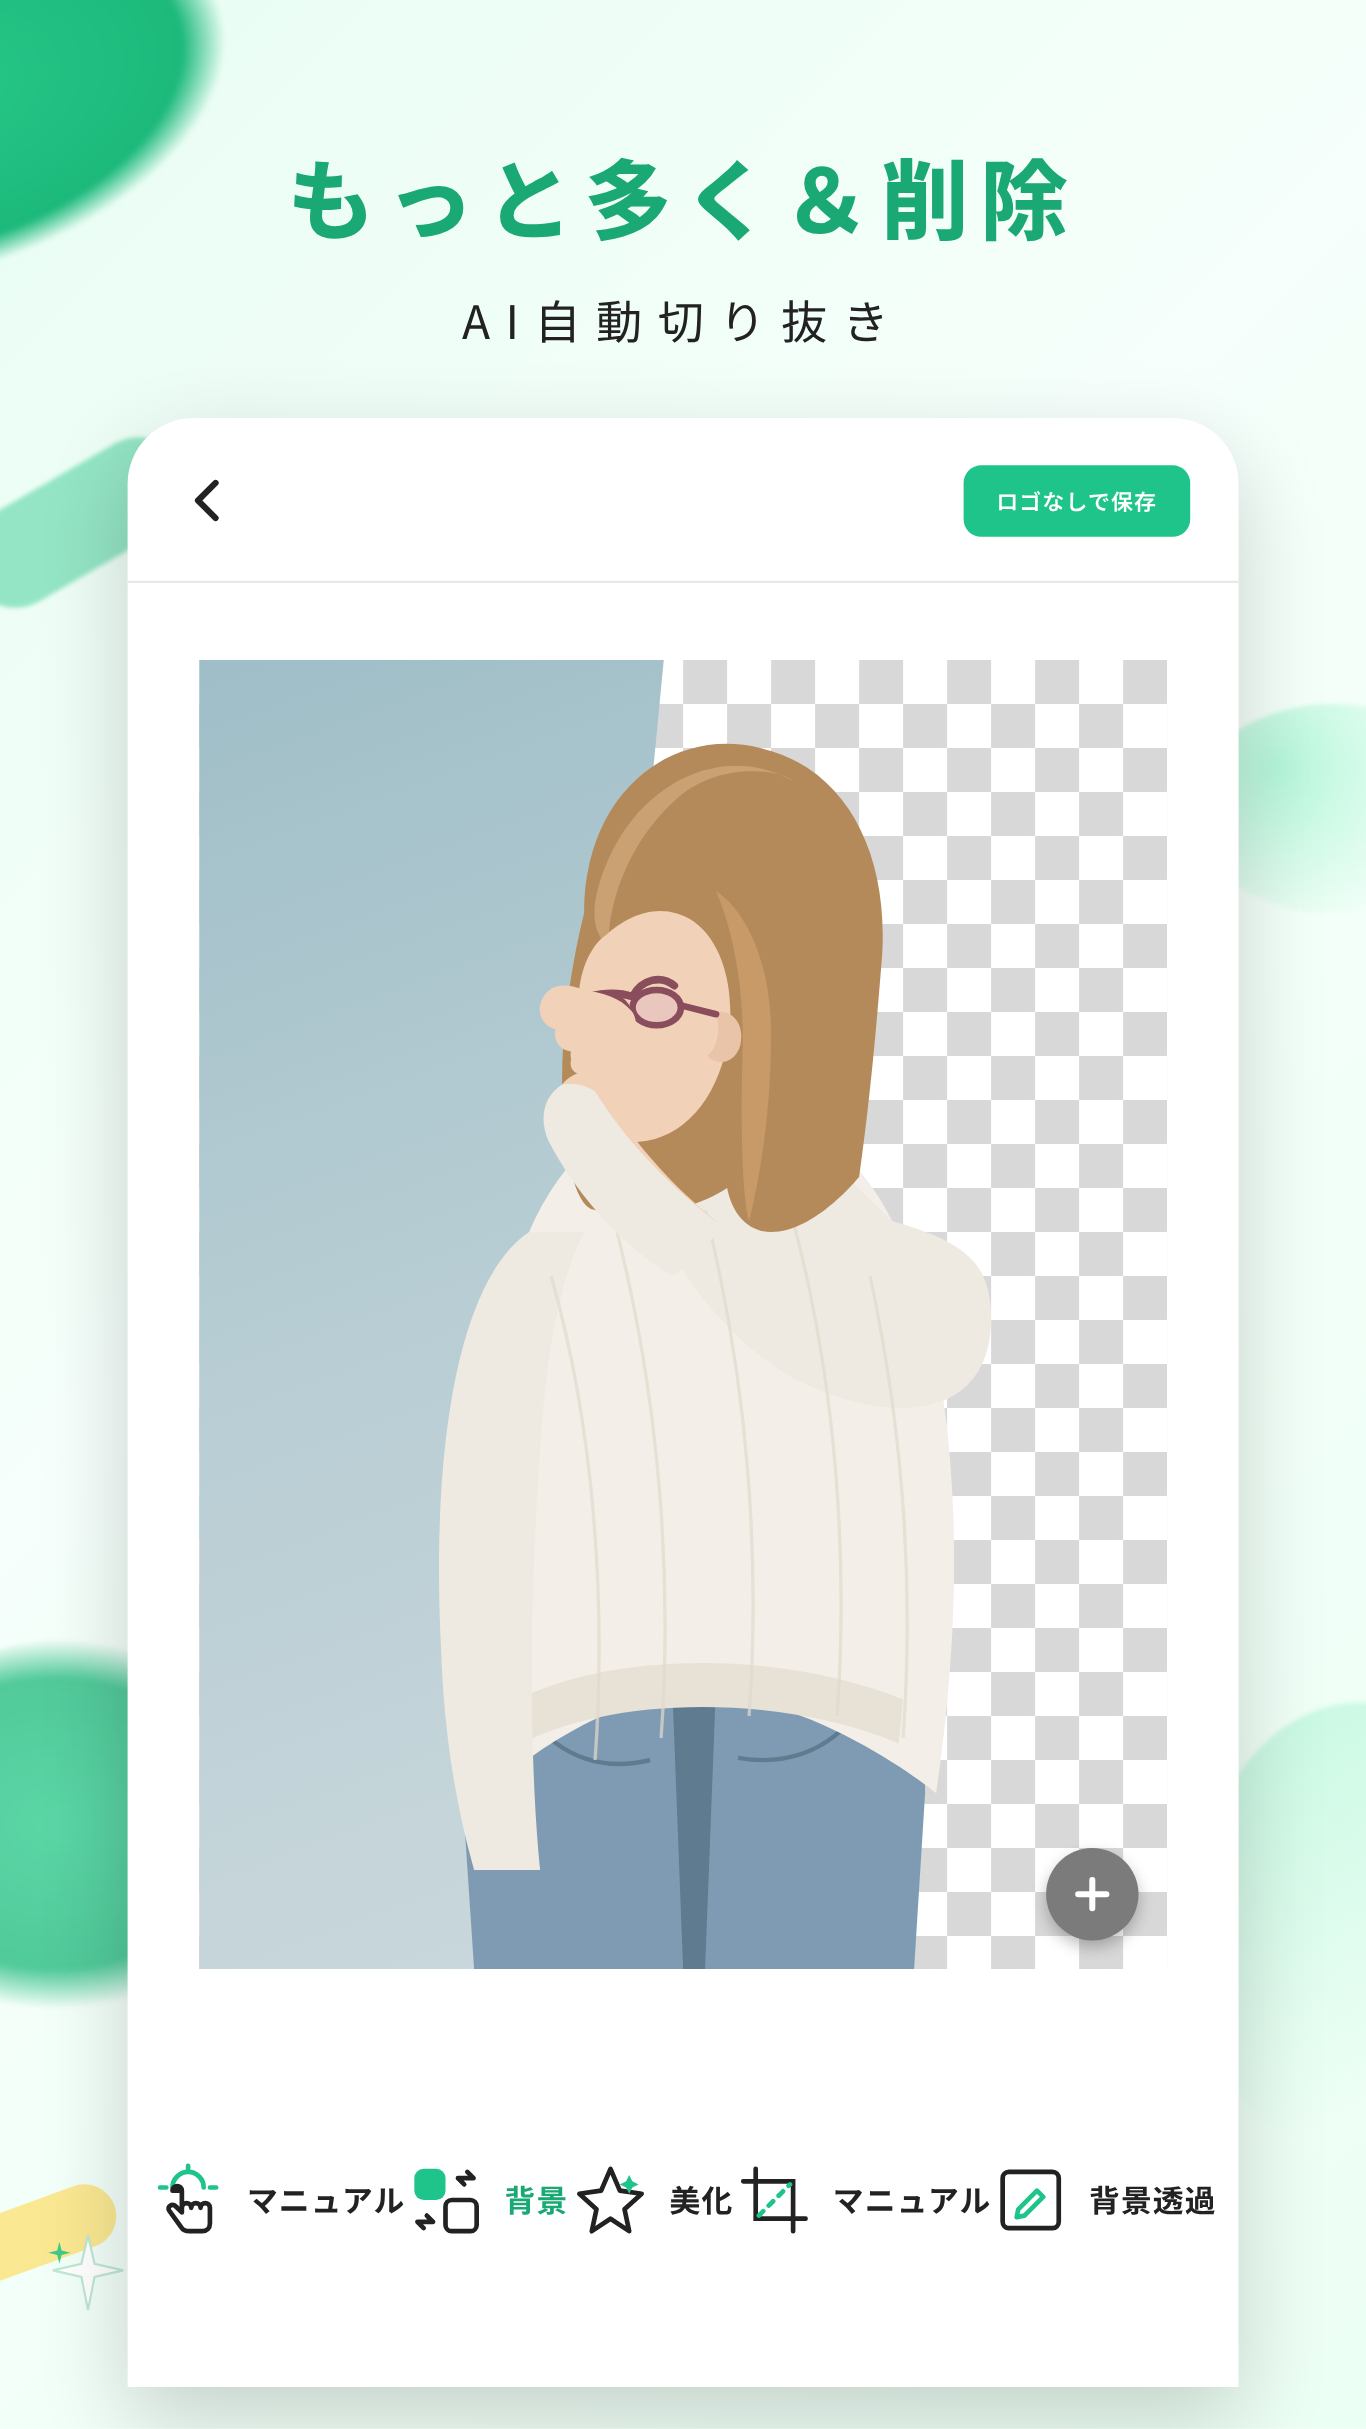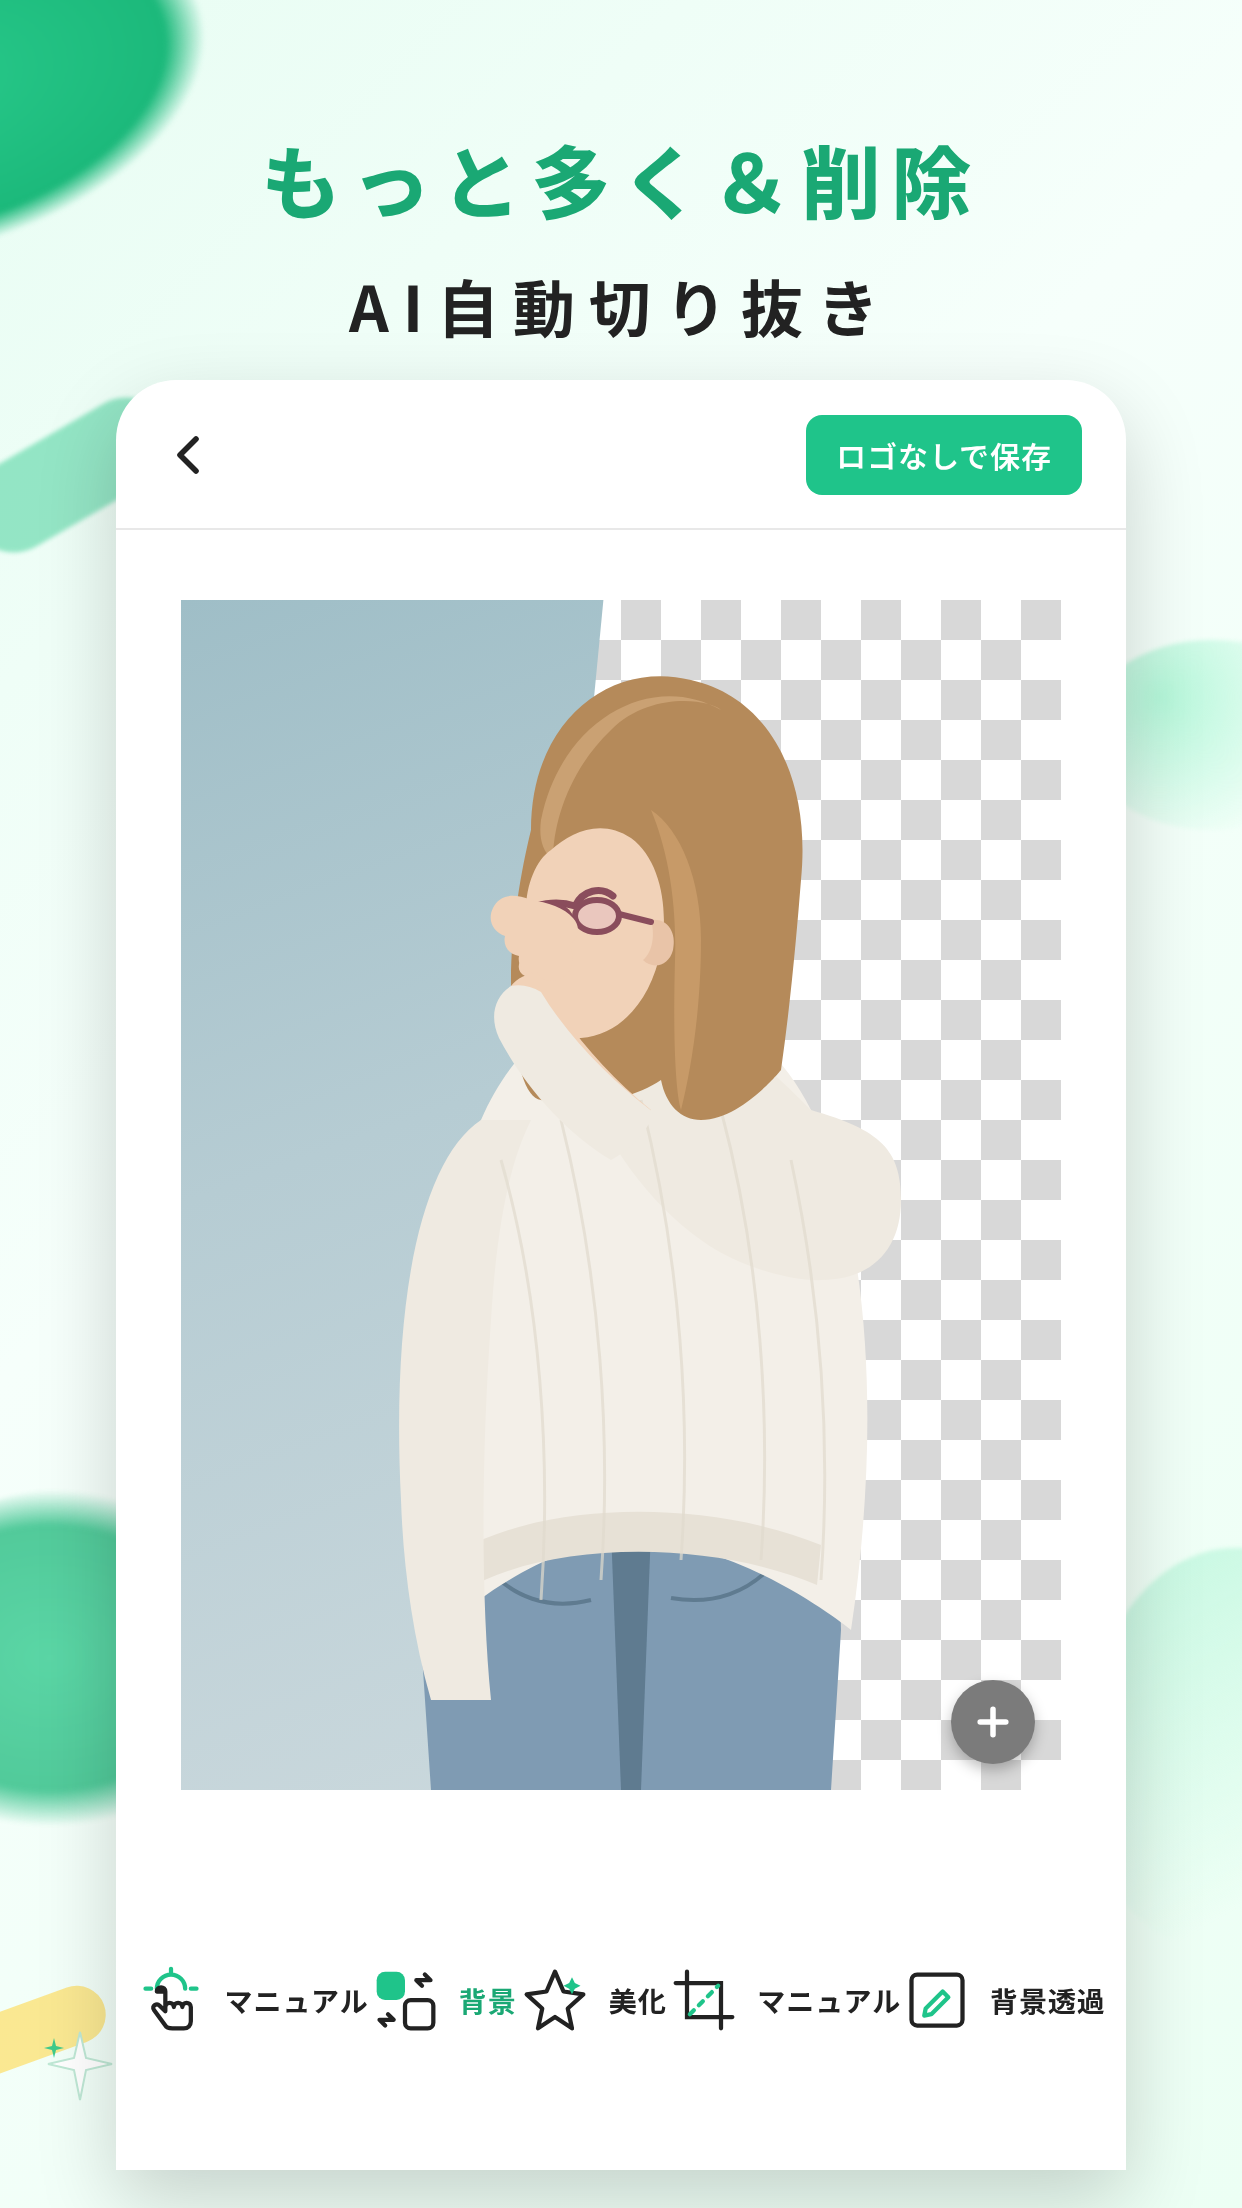--- a/index.html
+++ b/index.html
@@ -15,21 +15,21 @@
   .blob1 { width: 480px; height: 280px; left: -260px; top: -40px; background: radial-gradient(ellipse at 40% 40%, #28c98a 0%, #1cb97b 60%, rgba(28,185,123,0) 70%); transform: rotate(-15deg); border-radius: 50% 50% 60% 40%; }
   .blob2 { width: 220px; height: 90px; left: -40px; top: 430px; background: #28c98a; border-radius: 80px; transform: rotate(-30deg); opacity: 0.45; }
   .blob3 { width: 260px; height: 190px; right: -100px; top: 640px; background: radial-gradient(circle at 30% 30%, #b4f7d9 0%, rgba(180,247,217,0) 70%); }
   .blob4 { width: 420px; height: 340px; left: -160px; bottom: 380px; background: radial-gradient(ellipse at 50% 50%, #28c98a 0%, #1cb97b 55%, rgba(28,185,123,0) 70%); opacity: 0.75; border-radius: 60% 40% 55% 45%; }
   .blob5 { width: 280px; height: 400px; right: -120px; bottom: 260px; background: linear-gradient(150deg, #c4f8e0 0%, rgba(196,248,224,0) 80%); border-radius: 60% 40% 50% 50%; }
   .pill-yellow { position: absolute; width: 200px; height: 58px; left: -90px; bottom: 140px; background: #ffd84d; border-radius: 60px; transform: rotate(-20deg); opacity: 0.6; }
   .sparkle { position: absolute; left: 40px; bottom: 100px; width: 80px; height: 80px; }
 
   .headline { position: absolute; left: 0; right: 0; top: 120px; text-align: center; }
   .headline .line1 { font-size: 80px; font-weight: 800; color: #1aa874; letter-spacing: 10px; }
-  .headline .line2 { font-size: 62px; font-weight: 700; color: #222; letter-spacing: 14px; margin-top: 24px; }
+  .headline .line2 { font-size: 42px; font-weight: 400; color: #222; letter-spacing: 14px; margin-top: 24px; }
 
   .phone {
     position: absolute;
     left: 50%; transform: translateX(-50%);
     top: 380px;
     width: 1010px; height: 1790px;
     background: #ffffff;
     border-radius: 60px 60px 0 0;
     box-shadow: 0 30px 80px rgba(0,0,0,0.18);
     overflow: hidden;
@@ -40,21 +40,21 @@
     height: 150px;
     display: flex; align-items: center; justify-content: space-between;
     padding: 0 44px;
   }
   .navbar::after {
     content: ""; position: absolute; left: 0; right: 0; bottom: 0;
     height: 2px; background: #e8e8e8;
   }
   .back-btn { width: 60px; height: 60px; display:flex; align-items:center; justify-content:center; cursor:pointer; }
   .save-btn {
-    background: #1fc48a; color: #fff; font-size: 30px; font-weight: 600;
+    background: #1fc48a; color: #fff; font-size: 20px; font-weight: 600;
     padding: 18px 30px; border-radius: 16px; cursor: pointer; letter-spacing: 1px;
   }
 
   .canvas-wrap {
     position: absolute; left: 50%; transform: translateX(-50%);
     top: 220px;
     width: 880px; height: 1190px;
   }
   .checker {
     position: absolute; inset: 0;

